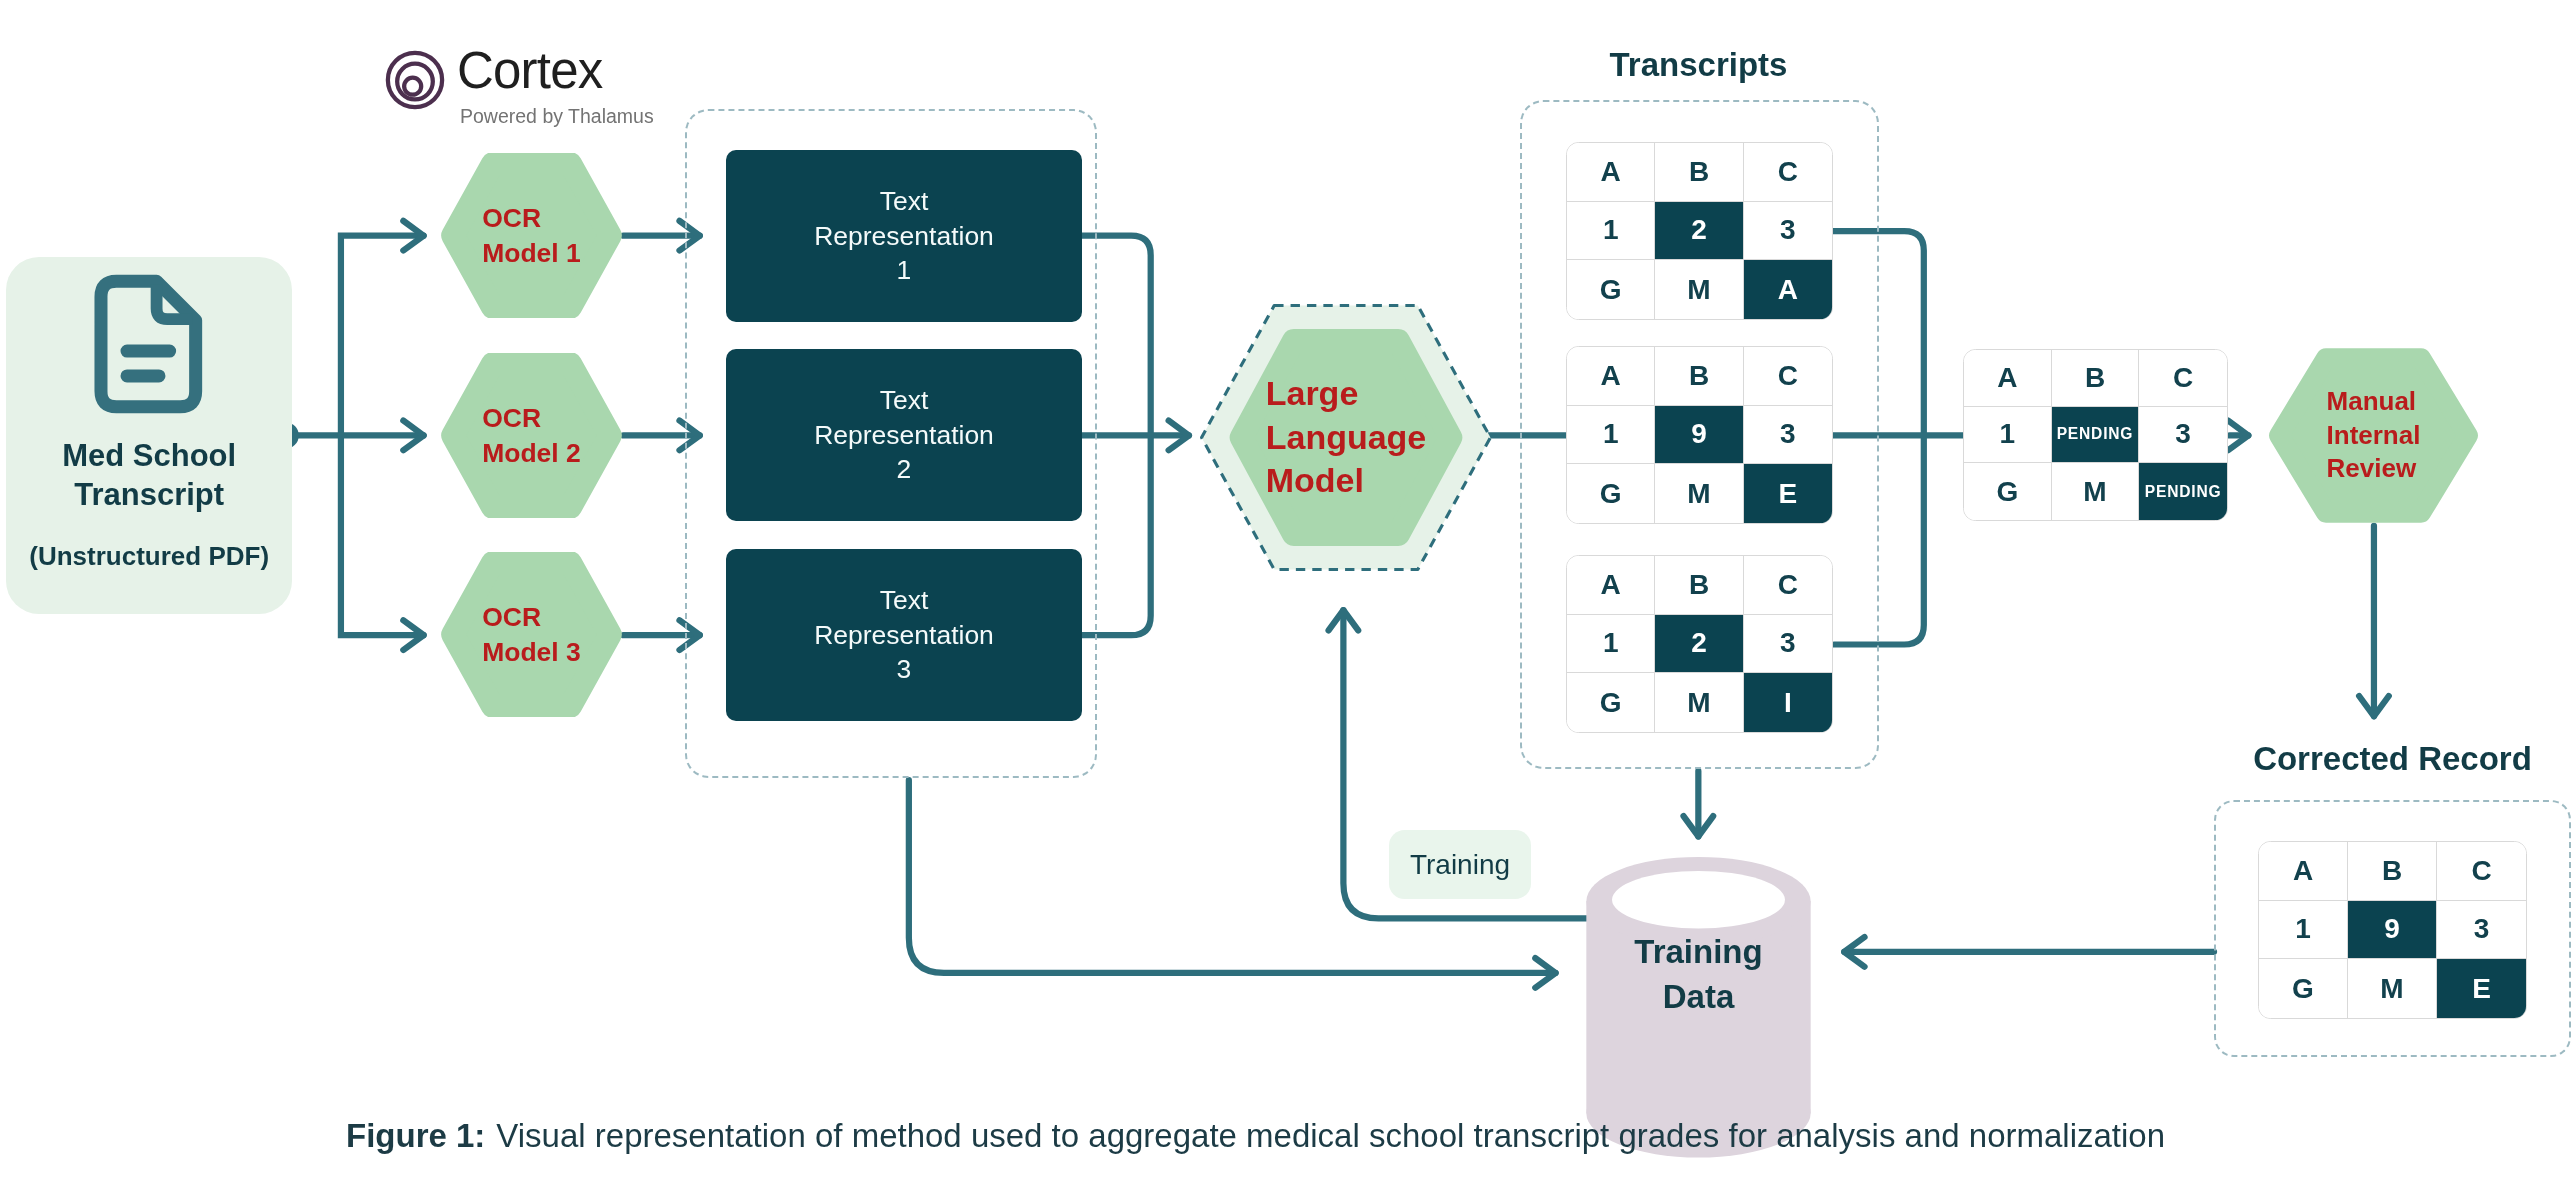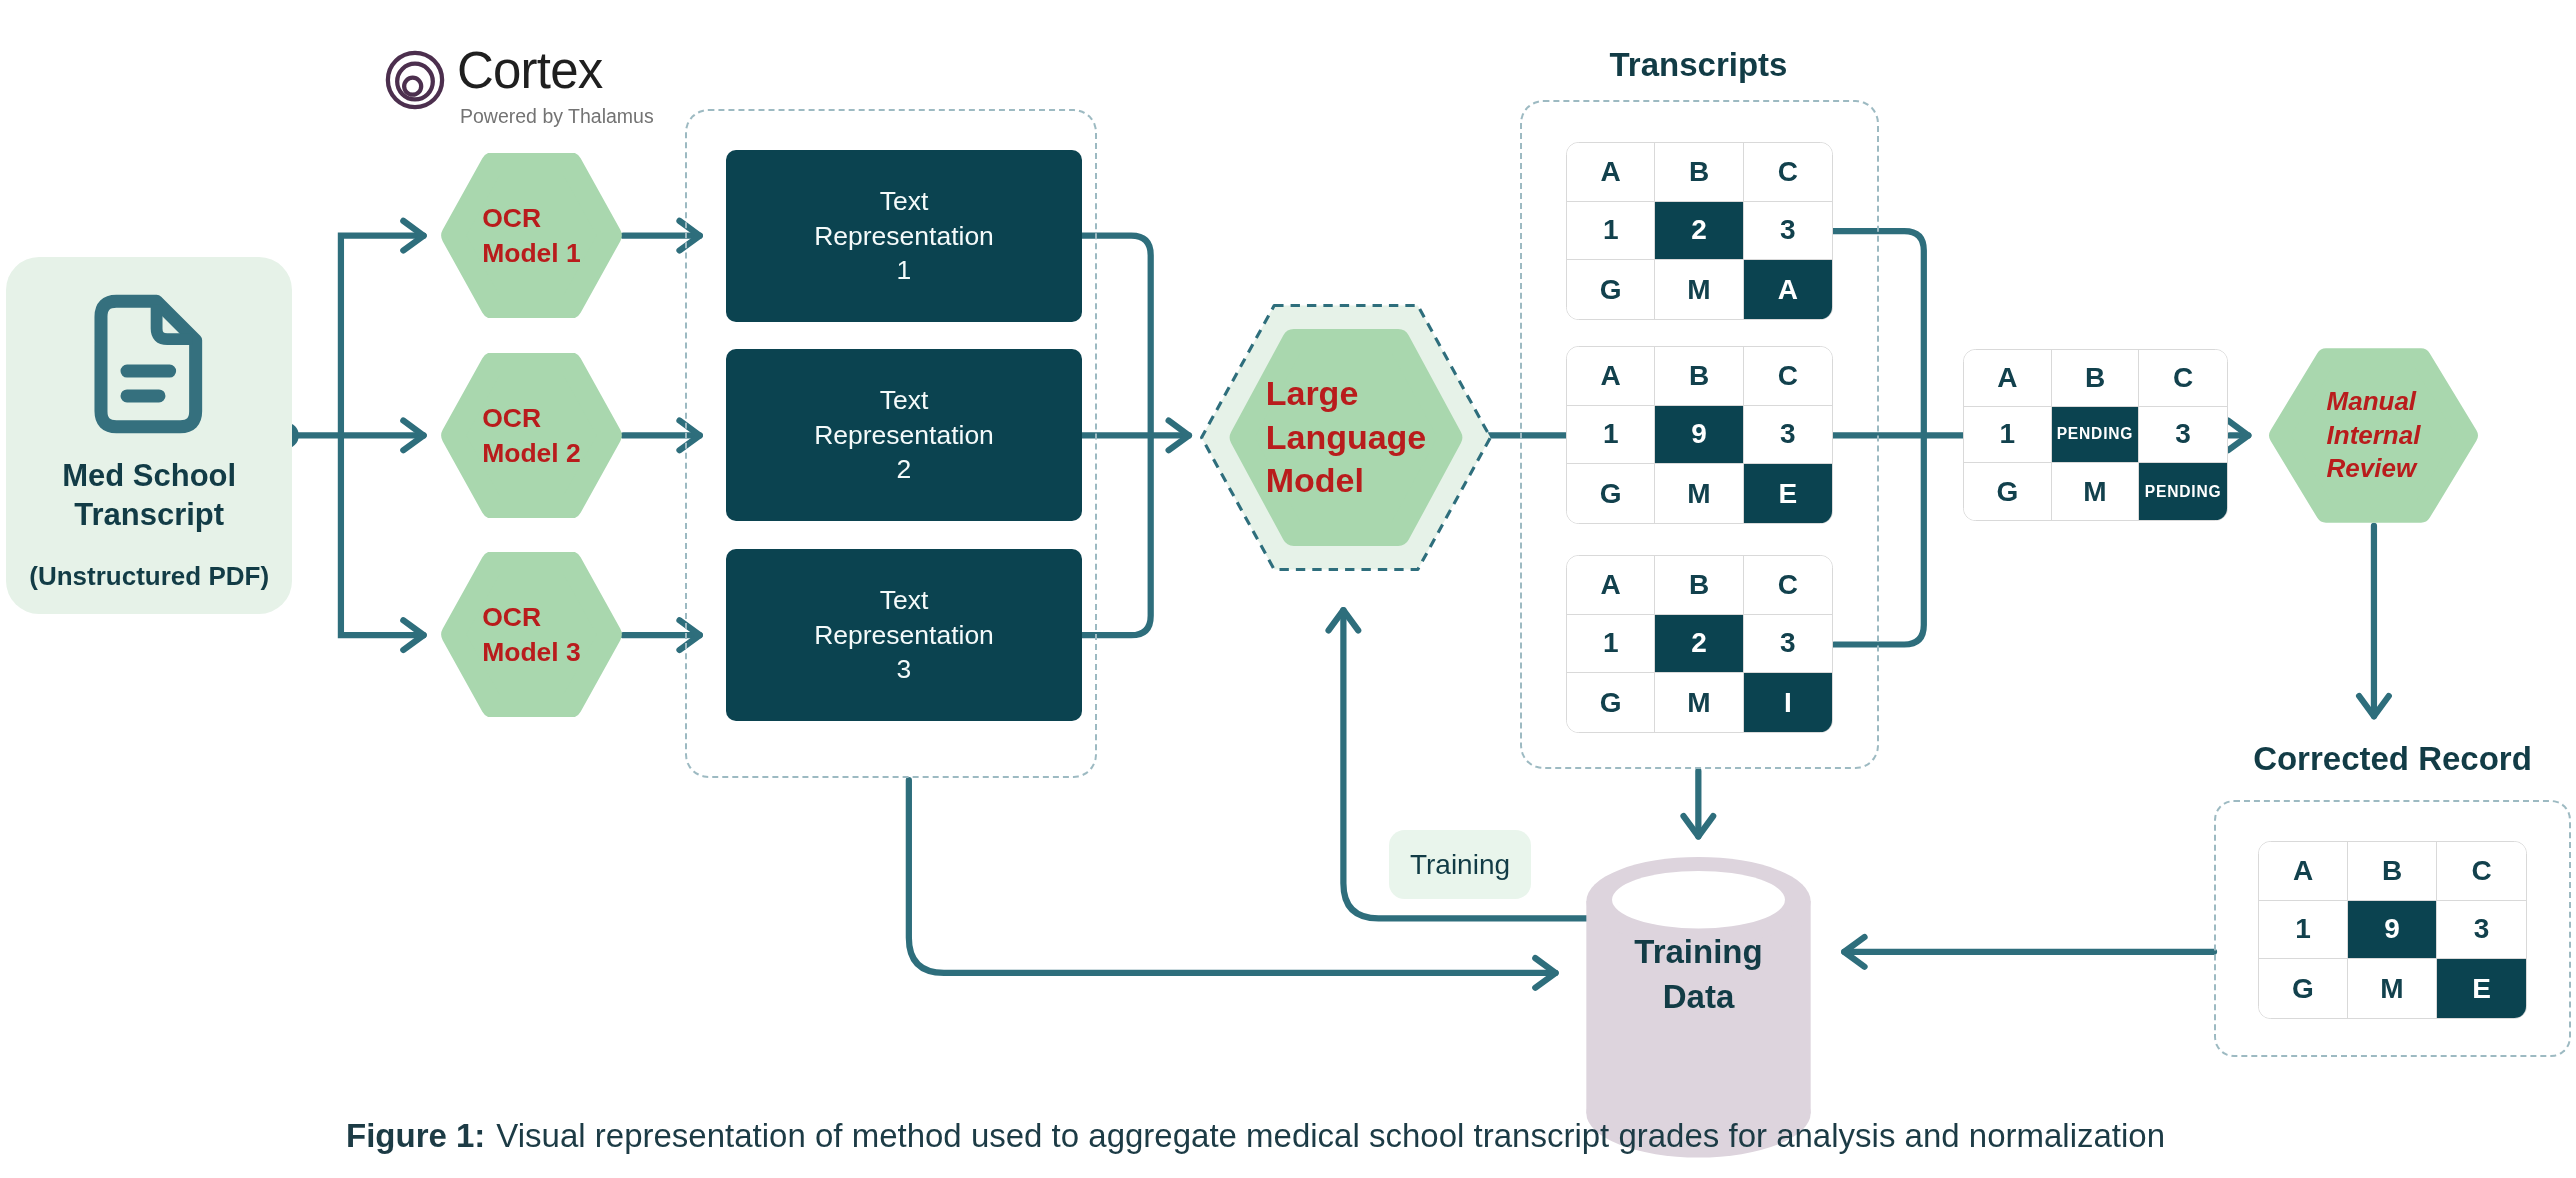--- a/index.html
+++ b/index.html
@@ -12,35 +12,35 @@
   svg.wires { position:absolute; left:0; top:0; width:2576px; height:1179px; }
 
   
   .logo-name { position:absolute; left:457px; top:41px; font-size:51px; font-weight:500;
                color:#1f1f1f; letter-spacing:-0.8px; }
   .logo-tagline { position:absolute; left:460px; top:105px; font-size:19.5px; color:#737373; }
 
   
   .source-card { left:6.2px; top:257px; width:286px; height:357px; background:#e6f2e8;
                  border-radius:33px; display:flex; flex-direction:column; align-items:center;
-                 justify-content:flex-start; padding-top:36px; text-align:center; }
+                 justify-content:flex-start; padding-top:16px; text-align:center; }
   .source-card .card-title { margin-top:22px; font-size:31px; line-height:1.25; font-weight:700; color:#123c46; }
   .source-card .card-sub { margin-top:26.5px; font-size:26px; font-weight:700; color:#123c46; }
 
   
   .hex { display:flex; align-items:center; justify-content:center; }
   .hex svg.shape { position:absolute; left:0; top:0; width:100%; height:100%; }
   .hex .hex-label { position:relative; font-weight:600; color:#b91c1c;
                     font-size:26.5px; line-height:1.3; }
   .hex-ocr1 { left:441px; top:153px; width:181px; height:165px; }
   .hex-ocr2 { left:441px; top:353px; width:181px; height:165px; }
   .hex-ocr3 { left:441px; top:552px; width:181px; height:165px; }
   .hex-llm  { left:1200px; top:304px; width:292px; height:267px; }
   .hex-llm .hex-label { font-size:34px; line-height:1.28; }
-  .hex-manual { left:2266px; top:348px; width:215px; height:175px;font-style:italic; }
+  .hex-manual { left:2266px; top:348px; width:215px; height:175px; }
   .hex-manual .hex-label { font-size:26px; line-height:1.3; }
 
   
   .dashed-box { border:2.3px dashed #9dbac2; }
   .textrep-container { left:685px; top:109px; width:412px; height:669px; border-radius:23.4px; }
   .candidate-container { left:1520px; top:100px; width:359px; height:669px; border-radius:23.4px; }
   .corrected-container { left:2214px; top:800px; width:357px; height:257px; border-radius:20px; }
 
   
   .textrep { left:726px; width:356px; height:172px; background:#0b4350; border-radius:10px;

